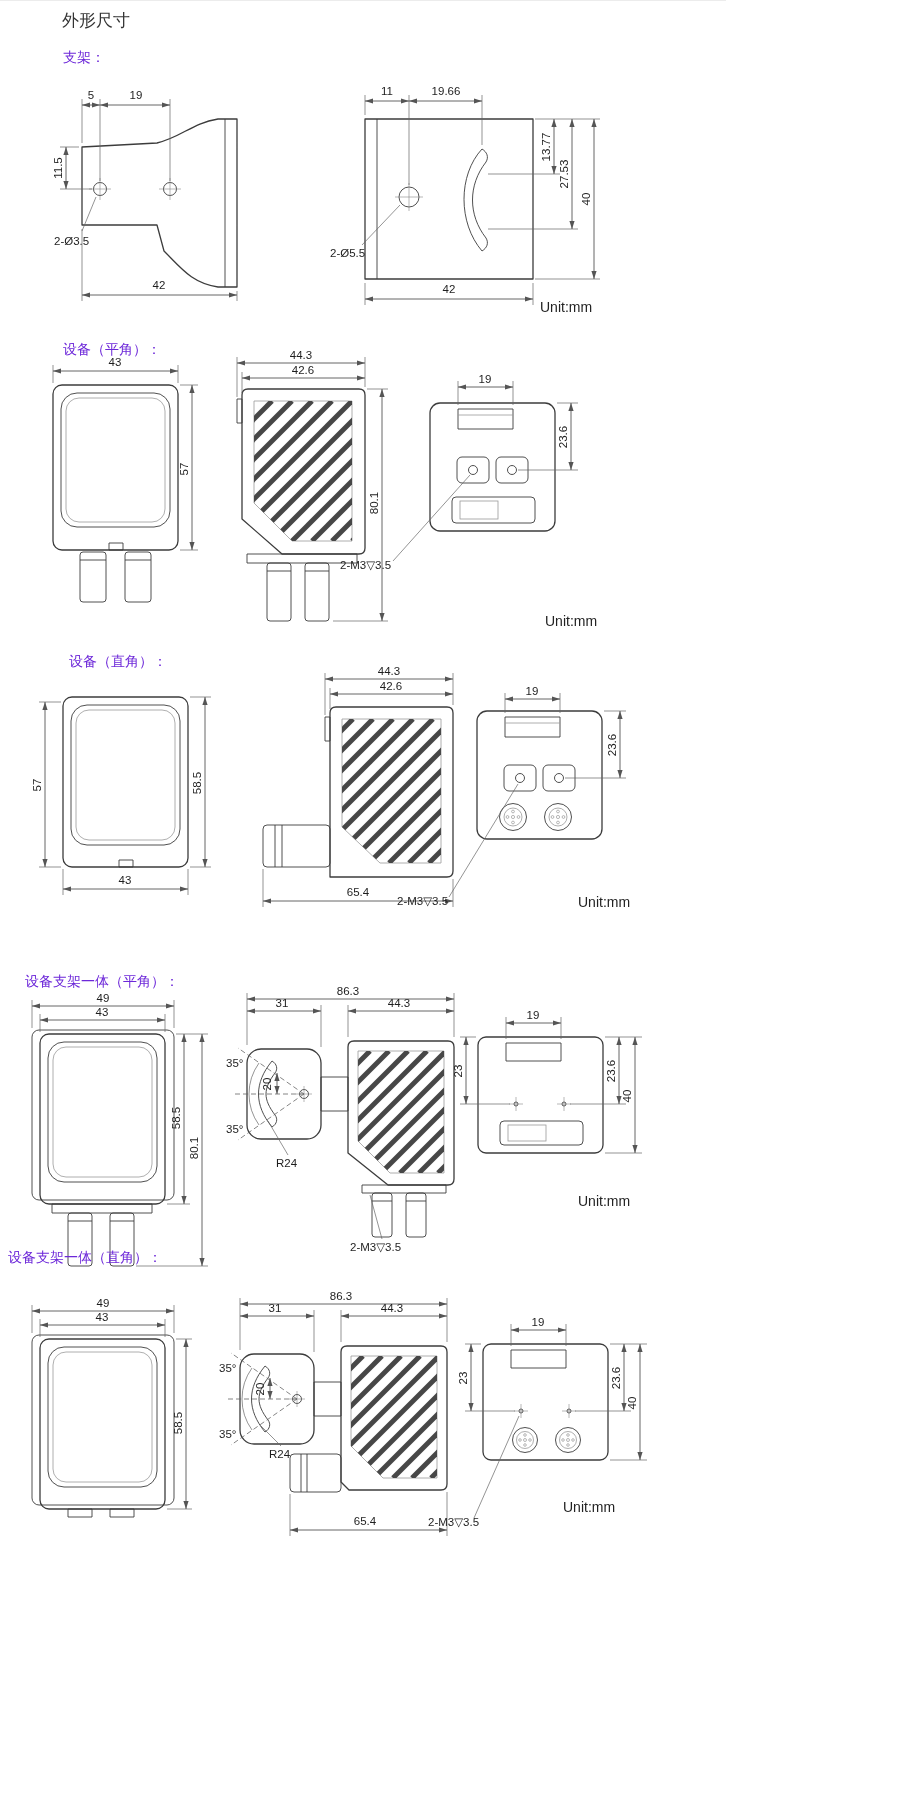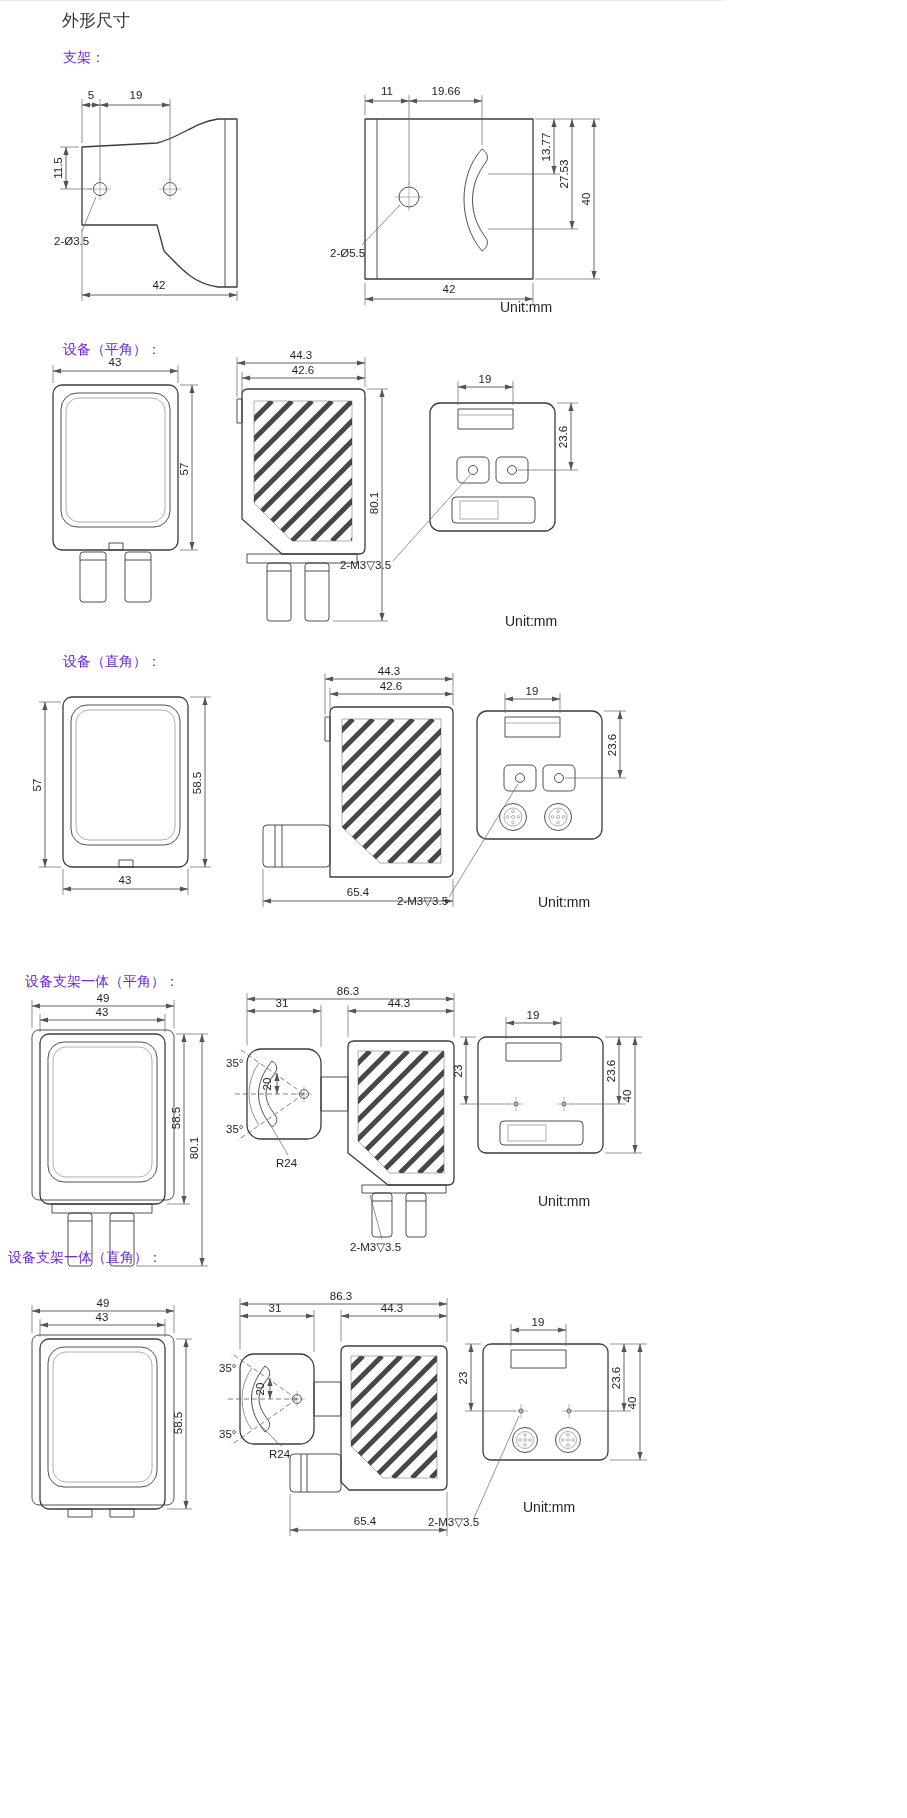--- a/index.html
+++ b/index.html
@@ -1,20 +1,20 @@
 <!DOCTYPE html>
 <html><head>
 <meta charset="utf-8">
 <style>
   html,body{margin:0;padding:0;background:#fff;}
   .page{position:relative;width:726px;height:1818px;background:#fff;font-family:"Liberation Sans",sans-serif;overflow:hidden;border-top:1px solid #ececec;}
   .abs{position:absolute;}
   .title{font-size:17px;color:#333;}
   .slabel{font-size:14px;color:#6d28d9;}
-  .unit{font-size:14px;color:#222;}
+  .unit{font-size:14px;color:#222;margin-left:40px;}
   svg{overflow:visible;}
   .ol{fill:none;stroke:#3c3c3c;stroke-width:1.3;stroke-linejoin:round;}
   .ol2{fill:none;stroke:#3c3c3c;stroke-width:0.9;stroke-linejoin:round;}
   .thin{fill:none;stroke:#9a9a9a;stroke-width:0.8;}
   .dim{stroke:#555;stroke-width:0.9;fill:none;}
   .ext{stroke:#666;stroke-width:0.7;fill:none;}
   .dash{stroke:#666;stroke-width:0.8;fill:none;stroke-dasharray:5 3;}
   .cl{stroke:#888;stroke-width:0.6;fill:none;}
   .dtxt{font-size:11.5px;fill:#1e1e1e;}
   .mid{text-anchor:middle;}
@@ -208,21 +208,21 @@
       <line class="ext" x1="188" y1="97" x2="248" y2="97"></line>
       <line class="dim" x1="241" y1="30" x2="241" y2="97" marker-start="url(#as)" marker-end="url(#ae)"></line>
       <text class="dtxt mid" x="237" y="64" transform="rotate(-90 237 64)">23.6</text>
       <line class="ext" x1="63" y1="188" x2="140" y2="102"></line>
       <text class="dtxt" x="10" y="196">2-M3▽3.5</text>
     </g>
   </svg>
 
   <div class="abs unit" style="left:505px;top:612px">Unit:mm</div>
 
-  <div class="abs slabel" style="left:63px;top:652px">设备（直角）：</div>
+  <div class="abs slabel" style="left:69px;top:652px">设备（直角）：</div>
 
   <svg class="abs" style="left:25px;top:672px" width="215" height="240" viewBox="0 0 215 240">
     <g>
       <rect class="ol" x="38" y="24" width="125" height="170" rx="9"></rect>
       <rect class="ol2" x="46" y="32" width="109" height="140" rx="16"></rect>
       <rect class="thin" x="51" y="37" width="99" height="130" rx="13"></rect>
       <rect class="ol2" x="94" y="187" width="14" height="7"></rect>
     </g>
     <g>
       <line class="ext" x1="36" y1="29" x2="14" y2="29"></line>

